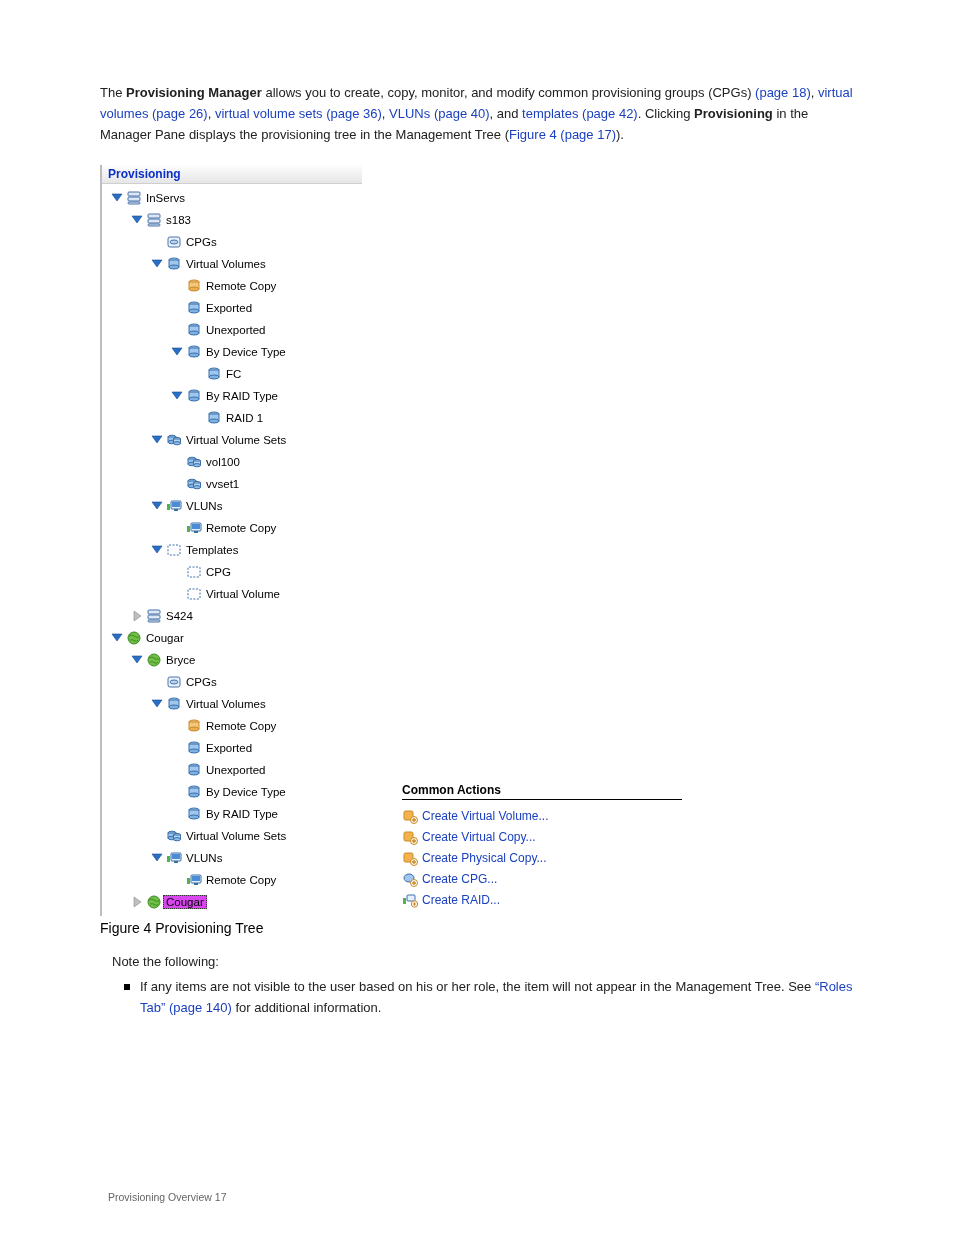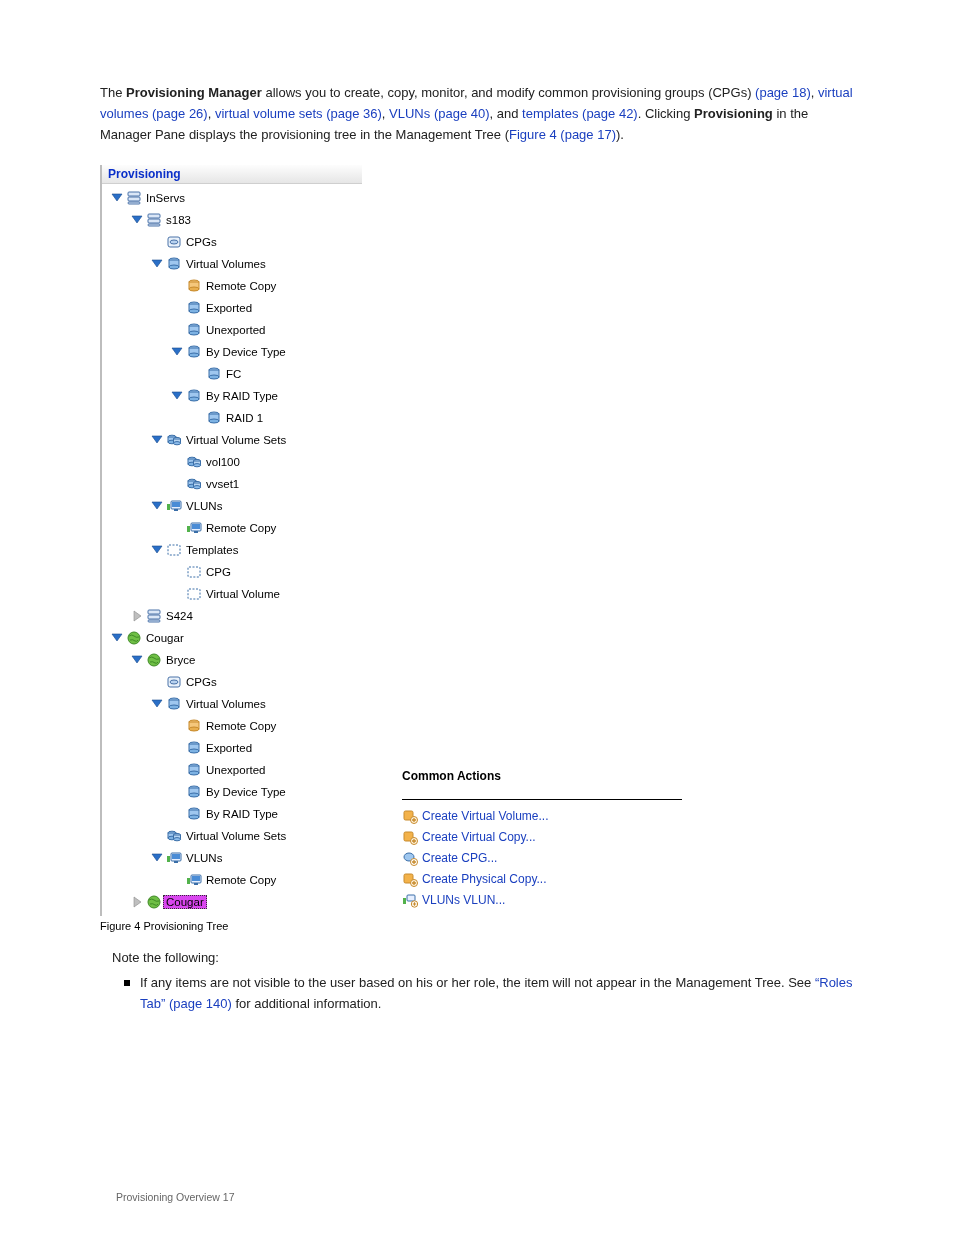--- a/index.html
+++ b/index.html
@@ -79,42 +79,42 @@
   .actions {
     width: 280px;
     font-family: Tahoma, Arial, sans-serif;
     font-size: 12px;
     margin-bottom: 6px;
   }
   .actions-title {
     font-weight: bold;
     font-size: 12px;
     color: #000;
-    padding-bottom: 15px;
+    padding-bottom: 1px;
   }
   .actions-rule { height:1px; background:#000; margin: 1px 0 5px 0; }
   .action-item {
     display: flex; align-items: center;
     height: 21px;
     color: #1a3fbf;
     cursor: pointer;
   }
   .action-item .icon { margin-right: 4px; }
   
-  .caption { font-size: 11px; margin-top: 4px; color: #000; }
+  .caption { font-size: 14px; margin-top: 4px; color: #000; }
   .notes { font-size: 13px; margin-top: 16px; line-height: 1.6; color:#222;margin-left:12px; }
   .notes-head { font-weight: normal; font-size: 13px; margin-bottom: 4px; }
   .bullet { display:flex; }
   .bullet .square {
     width:6px; height:6px; background:#000; margin: 7px 10px 0 12px; flex:0 0 auto;
   }
   .footer {
     position: absolute;
     bottom: 32px;
-    left: 116px;
+    left: 108px;
     font-size: 10.5px;
     color: #666;
   }
 </style>
 </head>
 <body>
 
 <svg width="0" height="0" style="position:absolute">
   <defs>
 
@@ -598,40 +598,40 @@
         <span class="icon">
             <svg width="16" height="16">
               <use href="#ic-add-orange"></use>
             </svg>
           </span>
         <span>Create Virtual Copy...</span>
       </div>
       <div class="action-item">
         <span class="icon">
             <svg width="16" height="16">
+              <use href="#ic-add-orange"></use>
+            </svg>
+          </span>
+        <span>Create Physical Copy...</span>
+      </div>
+      <div class="action-item">
+        <span class="icon">
+            <svg width="16" height="16">
               <use href="#ic-add-blue"></use>
             </svg>
           </span>
         <span>Create CPG...</span>
       </div>
       <div class="action-item">
         <span class="icon">
             <svg width="16" height="16">
-              <use href="#ic-add-orange"></use>
-            </svg>
-          </span>
-        <span>Create Physical Copy...</span>
-      </div>
-      <div class="action-item">
-        <span class="icon">
-            <svg width="16" height="16">
               <use href="#ic-add-vlun"></use>
             </svg>
           </span>
-        <span>VLUNs VLUN...</span>
+        <span>Create RAID...</span>
       </div>
     </div>
 
   </div>
 
   <div class="caption">Figure 4 Provisioning Tree</div>
 
   <div class="notes">
     <div class="notes-head">Note the following:</div>
     <div class="bullet">

